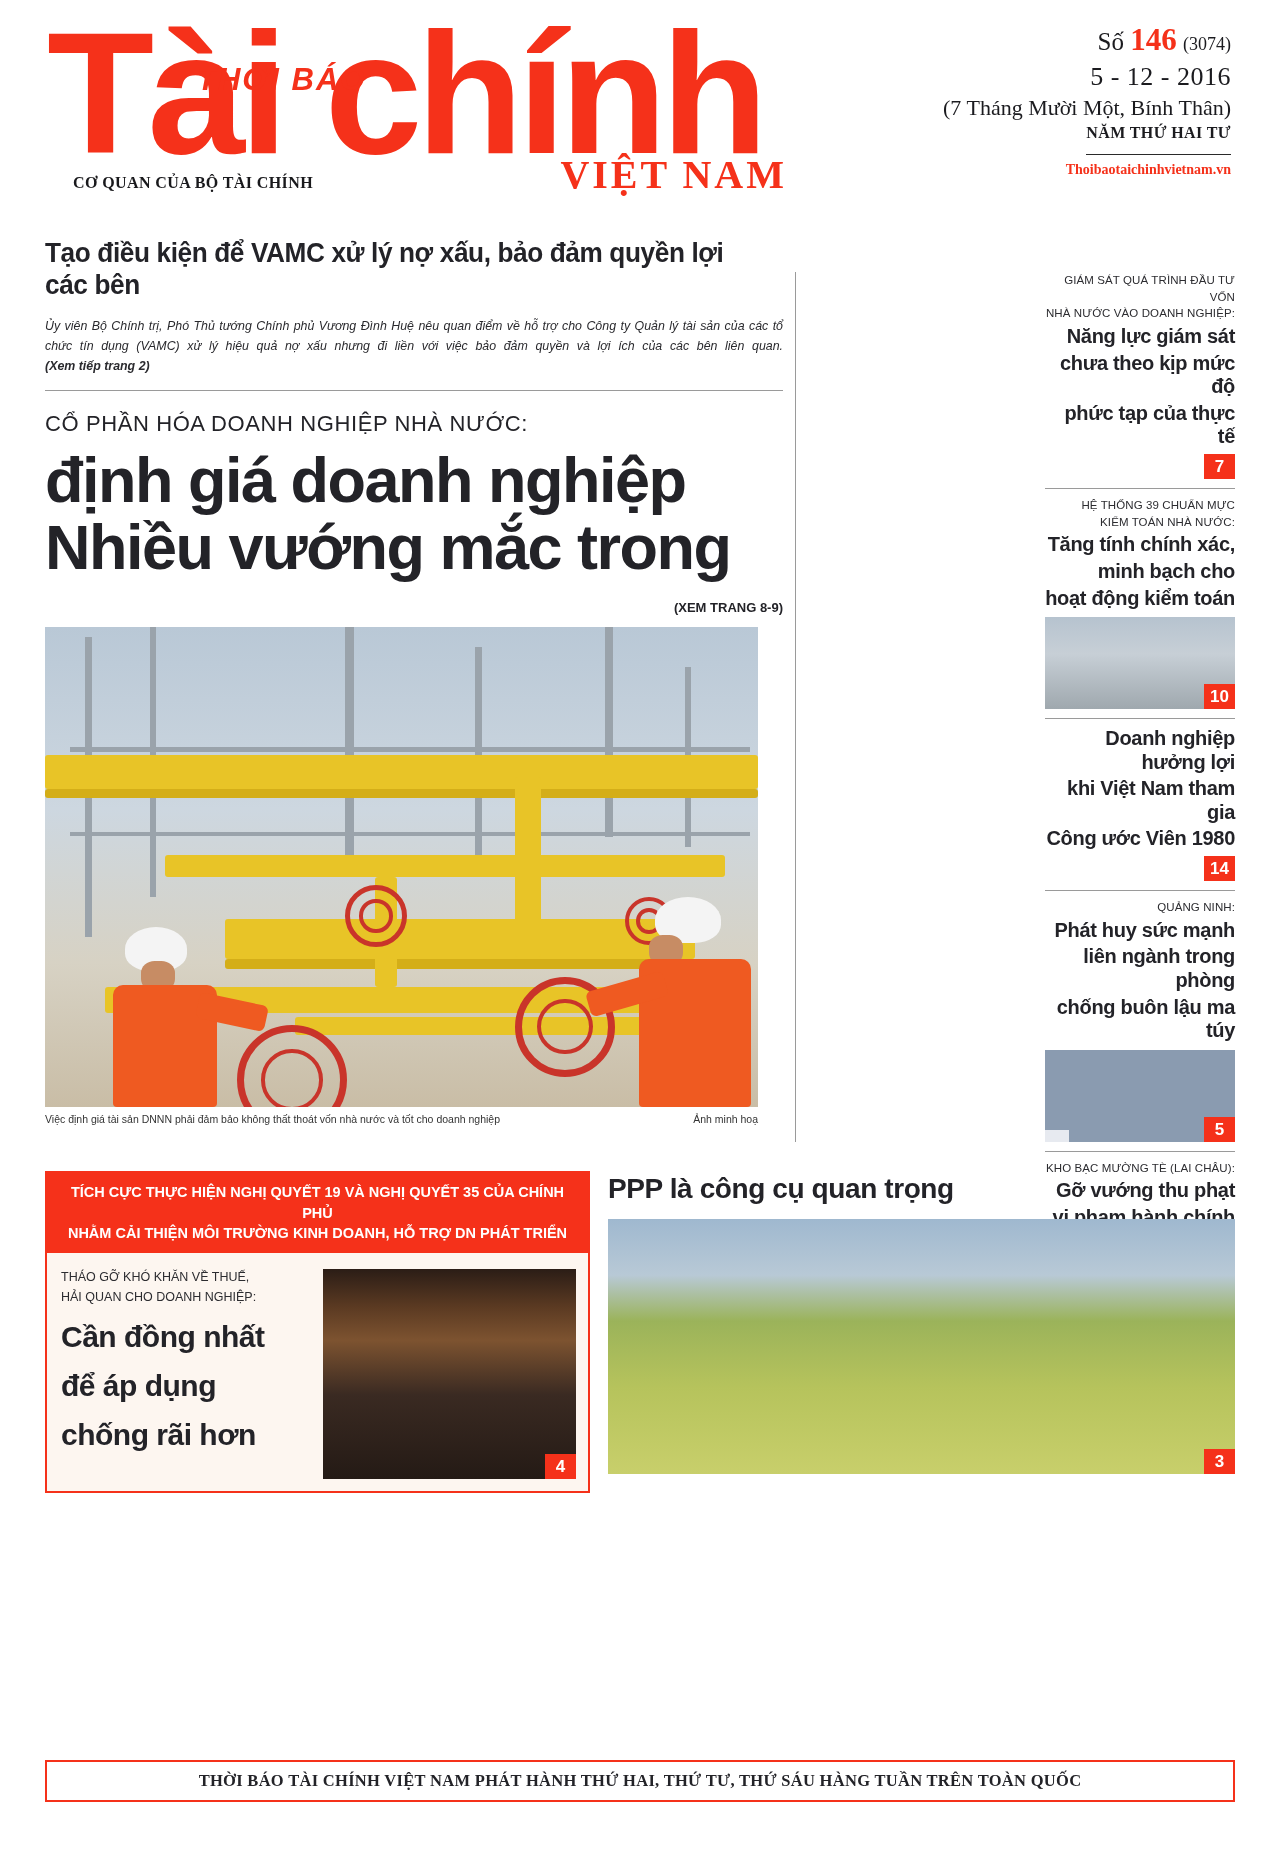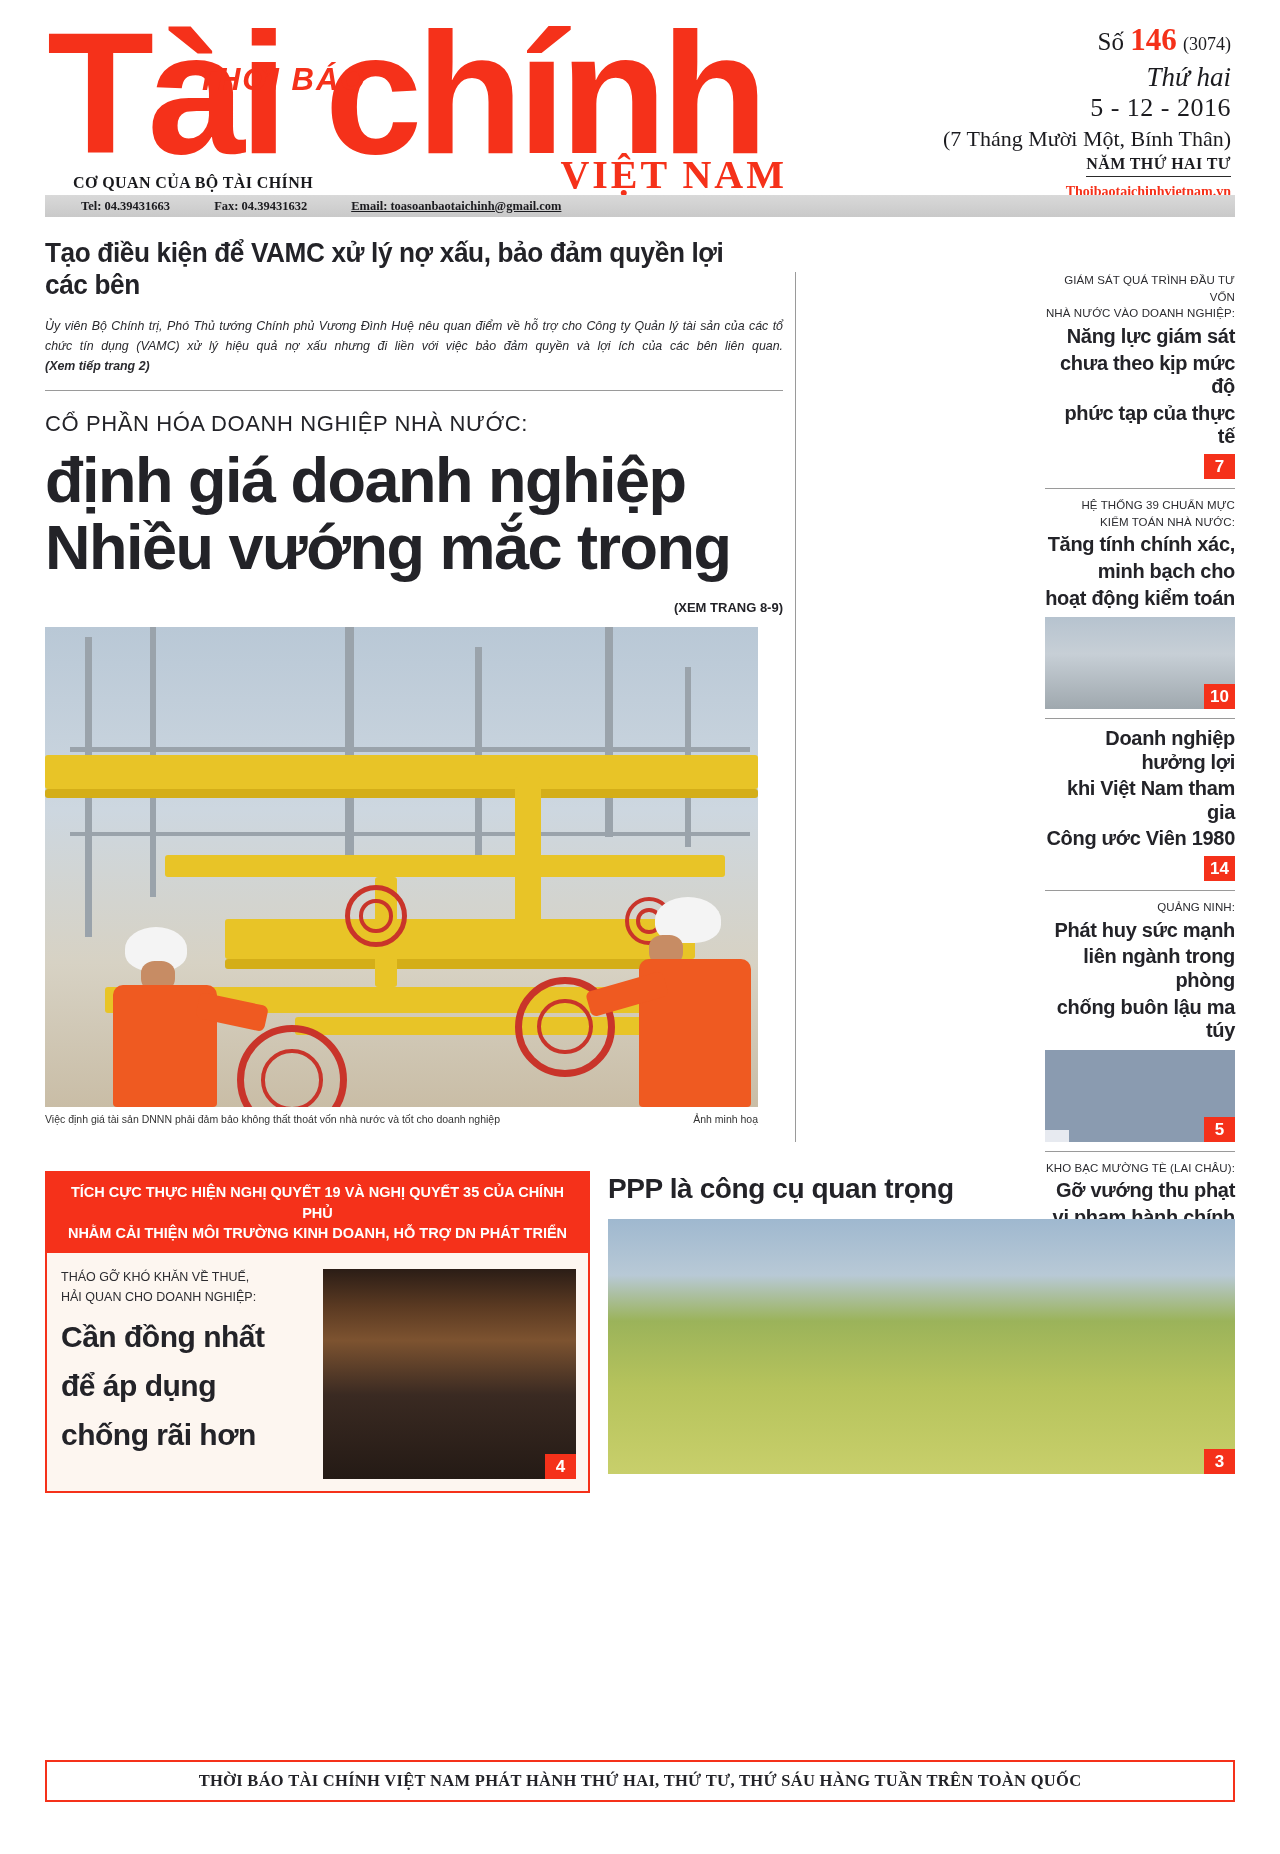--- a/index.html
+++ b/index.html
@@ -97,21 +97,21 @@
   }
   .issue-line{font-size:25px;margin-bottom:4px;}
   .issue-line .num{color:#f5311a;font-weight:bold;font-size:31px;}
   .issue-line .par{font-size:18px;}
   .weekday{font-size:27px;font-style:italic;line-height:1.15;}
   .fulldate{font-size:26px;line-height:1.18;letter-spacing:.5px;}
   .lunar{font-size:22px;line-height:1.35;}
   .year-no{
     font-size:16px;font-weight:bold;letter-spacing:.4px;
     border-bottom:1.5px solid #2a2a2a;
-    display:inline-block;padding-bottom:3px;margin-top:2px;font-family:Liberation Serif, serif;
+    display:inline-block;padding-bottom:12px;margin-top:2px;font-family:Liberation Serif, serif;
   }
   .website{
     margin-top:7px;
     font-family:"Liberation Serif", serif;
     font-size:14px;font-weight:bold;color:#f5311a;
   }
 
   
   .topstrip{
     display:flex;
@@ -335,32 +335,26 @@
       <div class="logo-vn">VIỆT NAM</div>
       <div class="org-line">CƠ QUAN CỦA BỘ TÀI CHÍNH</div>
     </div>
 
     <div class="date-block">
       <div class="issue-line">
         <span>Số</span>
         <span class="num">146</span>
         <span class="par">(3074)</span>
       </div>
-      <div class="weekday">Thứ hai</div>
       <div class="fulldate">5 - 12 - 2016</div>
       <div class="lunar">(7 Tháng Mười Một, Bính Thân)</div>
       <div><span class="year-no">NĂM THỨ HAI TƯ</span></div>
       <div class="website">Thoibaotaichinhvietnam.vn</div>
     </div>
 
-    <div class="contact-bar">
-      <span>Tel: 04.39431663</span>
-      <span>Fax: 04.39431632</span>
-      <span class="email">Email: toasoanbaotaichinh@gmail.com</span>
-    </div>
   </div>
 
   <div class="topstrip">
     <div class="topstrip-left">
       <div class="vamc-head">Tạo điều kiện để VAMC xử lý nợ xấu, bảo đảm quyền lợi các bên</div>
       <div class="vamc-lead">
         <span>Ủy viên Bộ Chính trị, Phó Thủ tướng Chính phủ Vương Đình Huệ nêu quan điểm về hỗ trợ cho Công ty Quản lý tài sản của các tổ chức tín dụng (VAMC) xử lý hiệu quả nợ xấu nhưng đi liền với việc bảo đảm quyền và lợi ích của các bên liên quan.</span>
         <span class="seemore">(Xem tiếp trang 2)</span>
       </div>
       <div class="rule-thin"></div>

